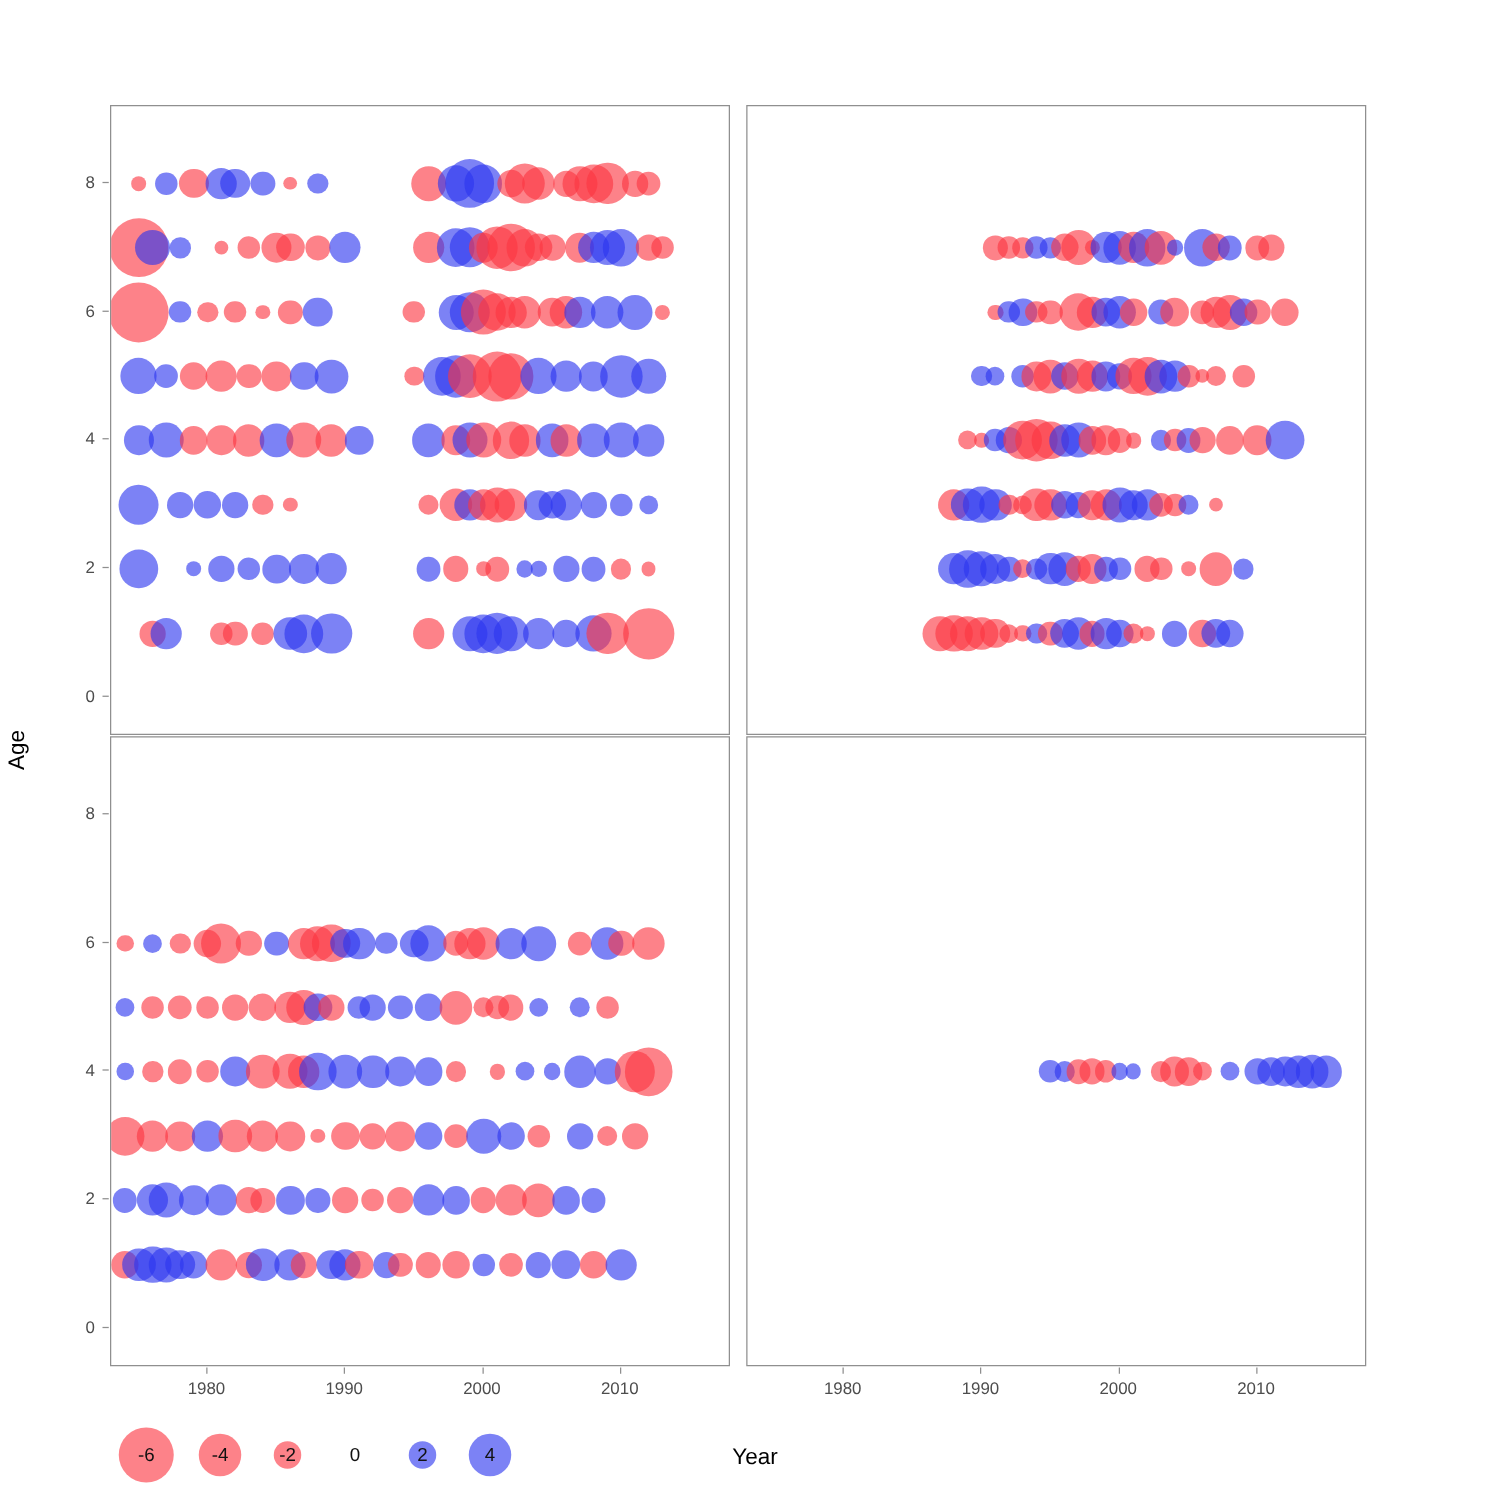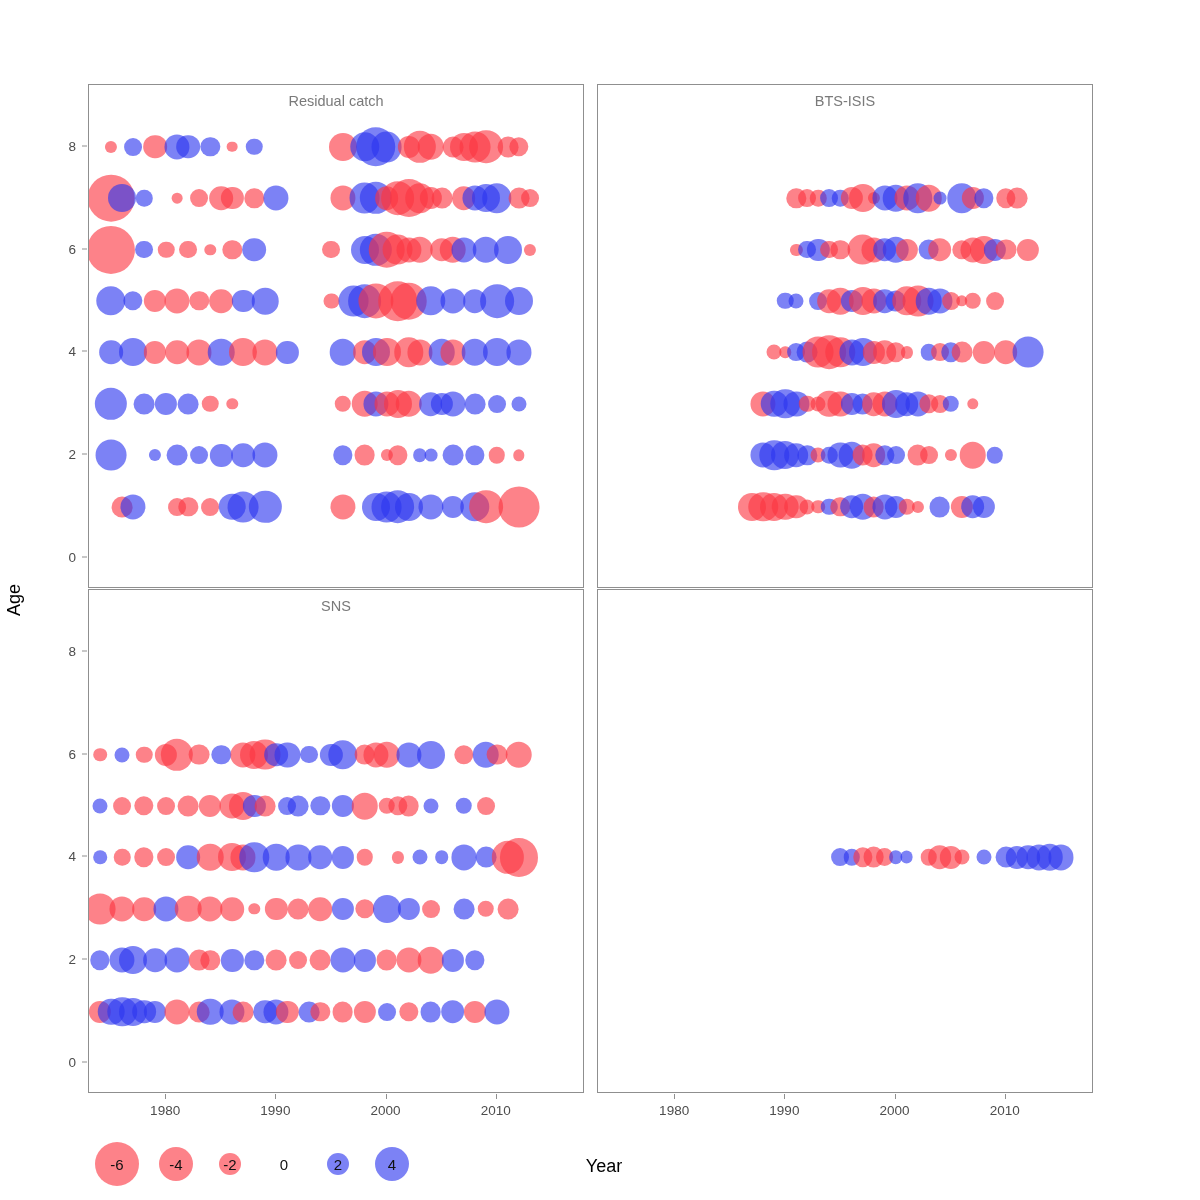--- a/index.html
+++ b/index.html
@@ -106,21 +106,20 @@
 </style>
 </head>
 <body>
 
 <div id="root">
   <div class="axis-title-y">Age</div>
   <div class="axis-title-x">Year</div>
 
   <div id="panels">
       <div class="panel" style="left: 88px; top: 84px; width: 496px; height: 504px;">
-        <div class="panel-title">Residual catch</div>
         <div class="plotarea">
           <div class="bubble red" style="width: 12.16px; height: 12.16px; left: 22.0444px; top: 61.7143px;"></div>
           <div class="bubble blue" style="width: 17.92px; height: 17.92px; left: 44.0889px; top: 61.7143px;"></div>
           <div class="bubble red" style="width: 23.68px; height: 23.68px; left: 66.1333px; top: 61.7143px;"></div>
           <div class="bubble blue" style="width: 25.12px; height: 25.12px; left: 88.1778px; top: 61.7143px;"></div>
           <div class="bubble blue" style="width: 23.68px; height: 23.68px; left: 99.2px; top: 61.7143px;"></div>
           <div class="bubble blue" style="width: 19.36px; height: 19.36px; left: 121.244px; top: 61.7143px;"></div>
           <div class="bubble red" style="width: 10.72px; height: 10.72px; left: 143.289px; top: 61.7143px;"></div>
           <div class="bubble blue" style="width: 16.48px; height: 16.48px; left: 165.333px; top: 61.7143px;"></div>
           <div class="bubble red" style="width: 28px; height: 28px; left: 253.511px; top: 61.7143px;"></div>
@@ -268,21 +267,20 @@
           <div class="bubble blue" style="width: 33.76px; height: 33.76px; left: 308.622px; top: 421.714px;"></div>
           <div class="bubble blue" style="width: 28px; height: 28px; left: 319.644px; top: 421.714px;"></div>
           <div class="bubble blue" style="width: 25.12px; height: 25.12px; left: 341.689px; top: 421.714px;"></div>
           <div class="bubble blue" style="width: 22.24px; height: 22.24px; left: 363.733px; top: 421.714px;"></div>
           <div class="bubble blue" style="width: 29.44px; height: 29.44px; left: 385.778px; top: 421.714px;"></div>
           <div class="bubble red" style="width: 33.76px; height: 33.76px; left: 396.8px; top: 421.714px;"></div>
           <div class="bubble red" style="width: 40.96px; height: 40.96px; left: 429.867px; top: 421.714px;"></div>
         </div>
       </div>
       <div class="panel" style="left: 597px; top: 84px; width: 496px; height: 504px;">
-        <div class="panel-title">BTS-ISIS</div>
         <div class="plotarea">
           <div class="bubble red" style="width: 19.36px; height: 19.36px; left: 198.4px; top: 113.143px;"></div>
           <div class="bubble red" style="width: 17.92px; height: 17.92px; left: 209.422px; top: 113.143px;"></div>
           <div class="bubble red" style="width: 16.48px; height: 16.48px; left: 220.444px; top: 113.143px;"></div>
           <div class="bubble blue" style="width: 17.92px; height: 17.92px; left: 231.467px; top: 113.143px;"></div>
           <div class="bubble blue" style="width: 16.48px; height: 16.48px; left: 242.489px; top: 113.143px;"></div>
           <div class="bubble red" style="width: 22.24px; height: 22.24px; left: 253.511px; top: 113.143px;"></div>
           <div class="bubble red" style="width: 28px; height: 28px; left: 264.533px; top: 113.143px;"></div>
           <div class="bubble red" style="width: 12.16px; height: 12.16px; left: 275.556px; top: 113.143px;"></div>
           <div class="bubble blue" style="width: 25.12px; height: 25.12px; left: 286.578px; top: 113.143px;"></div>
@@ -405,21 +403,20 @@
           <div class="bubble blue" style="width: 22.24px; height: 22.24px; left: 297.6px; top: 421.714px;"></div>
           <div class="bubble red" style="width: 16.48px; height: 16.48px; left: 308.622px; top: 421.714px;"></div>
           <div class="bubble red" style="width: 12.16px; height: 12.16px; left: 319.644px; top: 421.714px;"></div>
           <div class="bubble blue" style="width: 20.8px; height: 20.8px; left: 341.689px; top: 421.714px;"></div>
           <div class="bubble red" style="width: 22.24px; height: 22.24px; left: 363.733px; top: 421.714px;"></div>
           <div class="bubble blue" style="width: 23.68px; height: 23.68px; left: 374.756px; top: 421.714px;"></div>
           <div class="bubble blue" style="width: 22.24px; height: 22.24px; left: 385.778px; top: 421.714px;"></div>
         </div>
       </div>
       <div class="panel" style="left: 88px; top: 589px; width: 496px; height: 504px;">
-        <div class="panel-title">SNS</div>
         <div class="plotarea">
           <div class="bubble red" style="width: 13.6px; height: 13.6px; left: 11.0222px; top: 164.571px;"></div>
           <div class="bubble blue" style="width: 15.04px; height: 15.04px; left: 33.0667px; top: 164.571px;"></div>
           <div class="bubble red" style="width: 16.48px; height: 16.48px; left: 55.1111px; top: 164.571px;"></div>
           <div class="bubble red" style="width: 22.24px; height: 22.24px; left: 77.1556px; top: 164.571px;"></div>
           <div class="bubble red" style="width: 32.32px; height: 32.32px; left: 88.1778px; top: 164.571px;"></div>
           <div class="bubble red" style="width: 20.8px; height: 20.8px; left: 110.222px; top: 164.571px;"></div>
           <div class="bubble blue" style="width: 19.36px; height: 19.36px; left: 132.267px; top: 164.571px;"></div>
           <div class="bubble red" style="width: 25.12px; height: 25.12px; left: 154.311px; top: 164.571px;"></div>
           <div class="bubble red" style="width: 28px; height: 28px; left: 165.333px; top: 164.571px;"></div>

